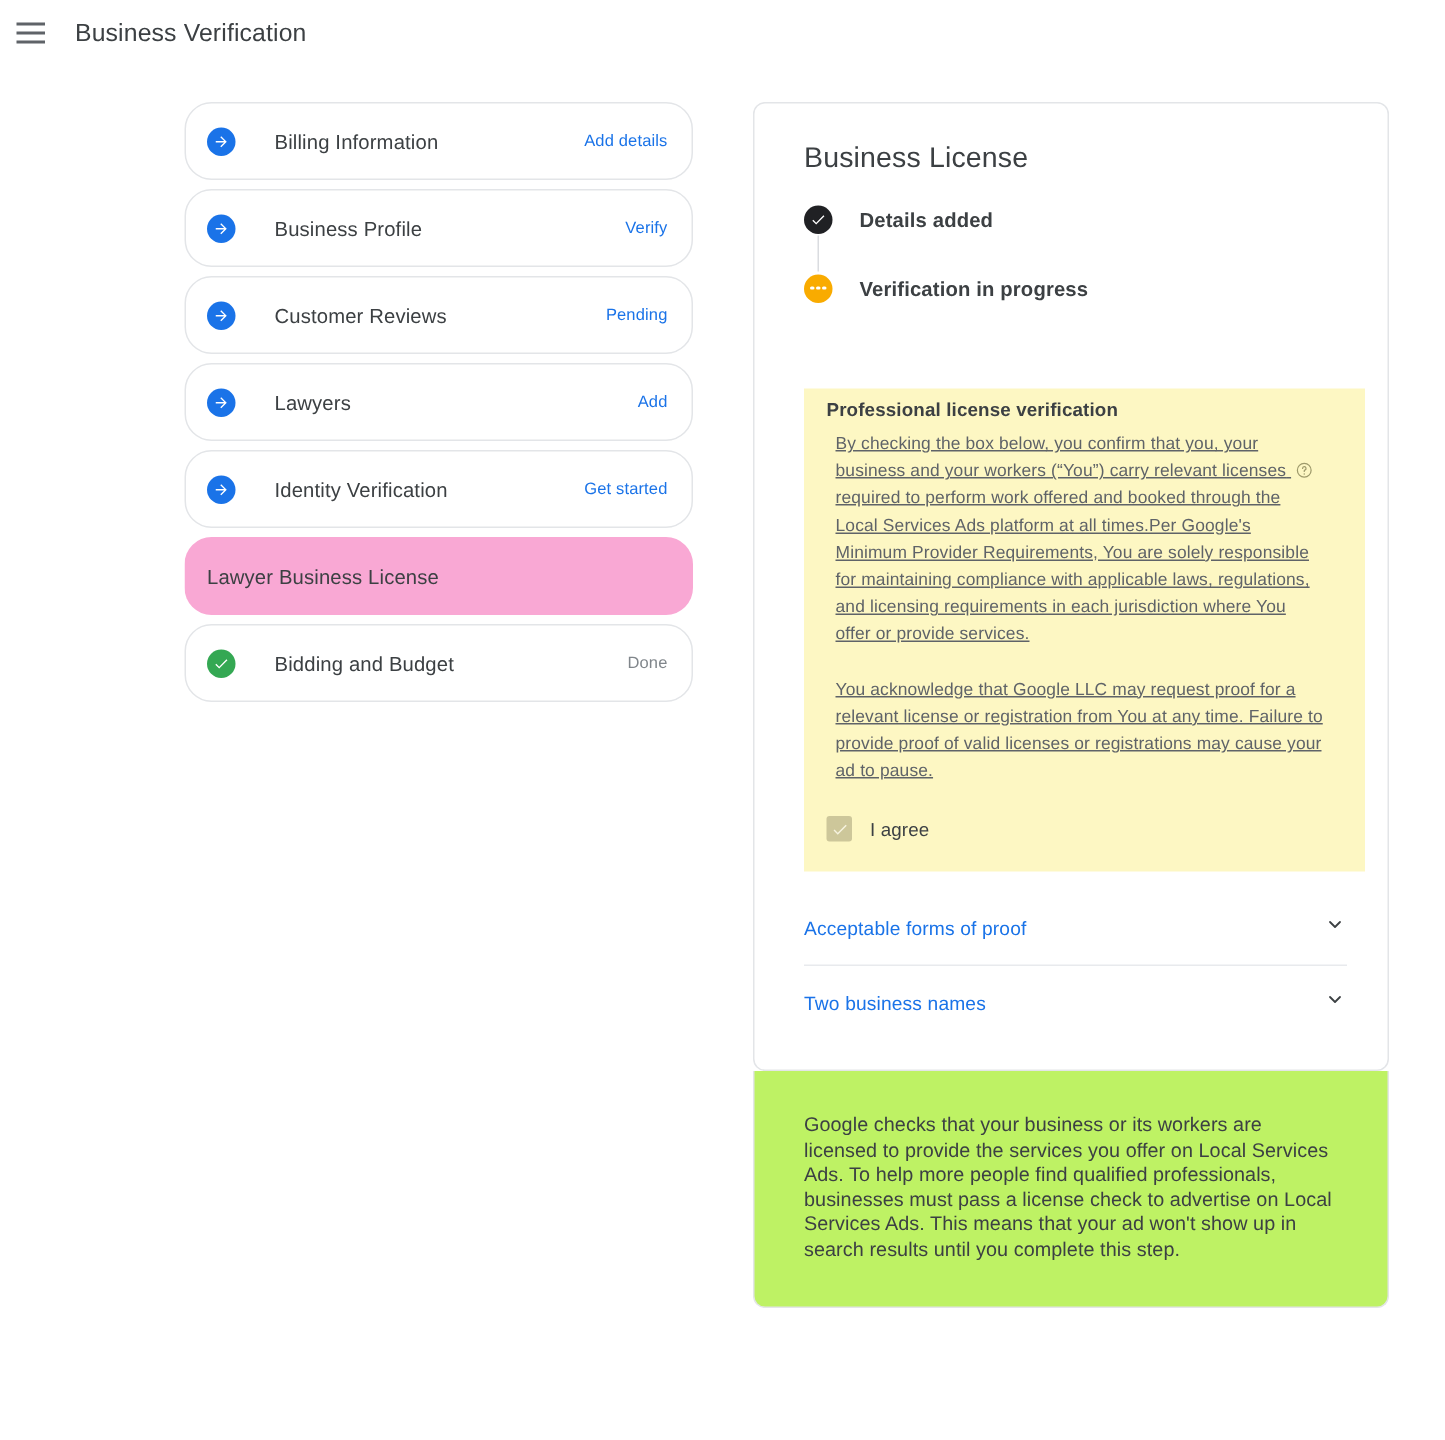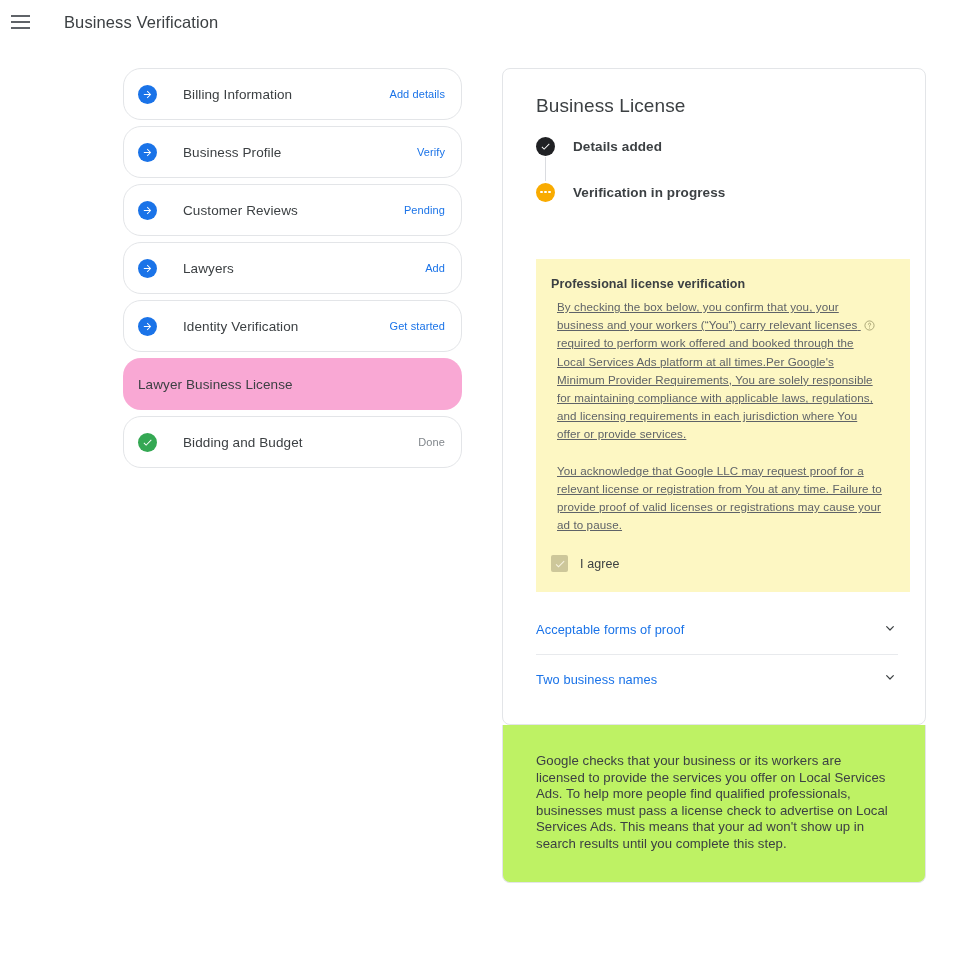--- a/index.html
+++ b/index.html
@@ -12,21 +12,20 @@
     -webkit-font-smoothing: antialiased;
   }
   body { position: relative; overflow: hidden; }
 
   
   .topbar {
     position: absolute; top: 0; left: 0;
     width: 963px; height: 44px;
     display: flex; align-items: center;
     padding-left: 11px;
-    gap: 14px;
   }
   .hamburger {
     width: 22px; height: 22px;
     display: flex; flex-direction: column; justify-content: center;
     gap: 4px; cursor: pointer;
     margin-right: 17px;
   }
   .hamburger span {
     display: block; width: 19px; height: 2px;
     background: #5f6368; border-radius: 0;
@@ -121,21 +120,21 @@
   .step-connector {
     width: 1px; height: 24px; background: #dadce0;
     margin-left: 9px;
   }
   .steps-spacer { height: 56px; }
 
   
   .notice {
     background: #fdf7c3;
     margin: 0 15px 0 33px;
-    padding: 18px 21px 20px 15px;
+    padding: 7px 21px 20px 15px;
   }
   .notice-title {
     font-size: 12.5px; font-weight: 700; color: #3c4043;
     margin-bottom: 7px; letter-spacing: .1px;
   }
   .notice-p {
     font-size: 11.6px; color: #5f6368;
     line-height: 18.2px; letter-spacing: .1px;
     margin: 6px;
     text-decoration: underline;

